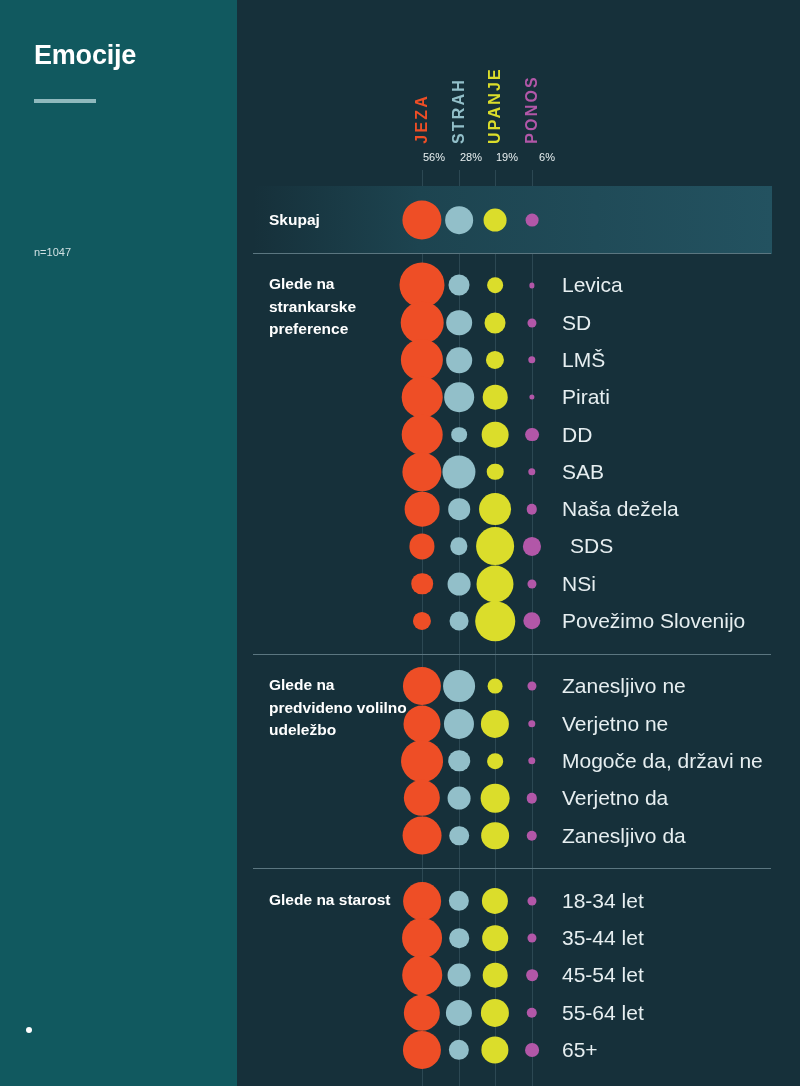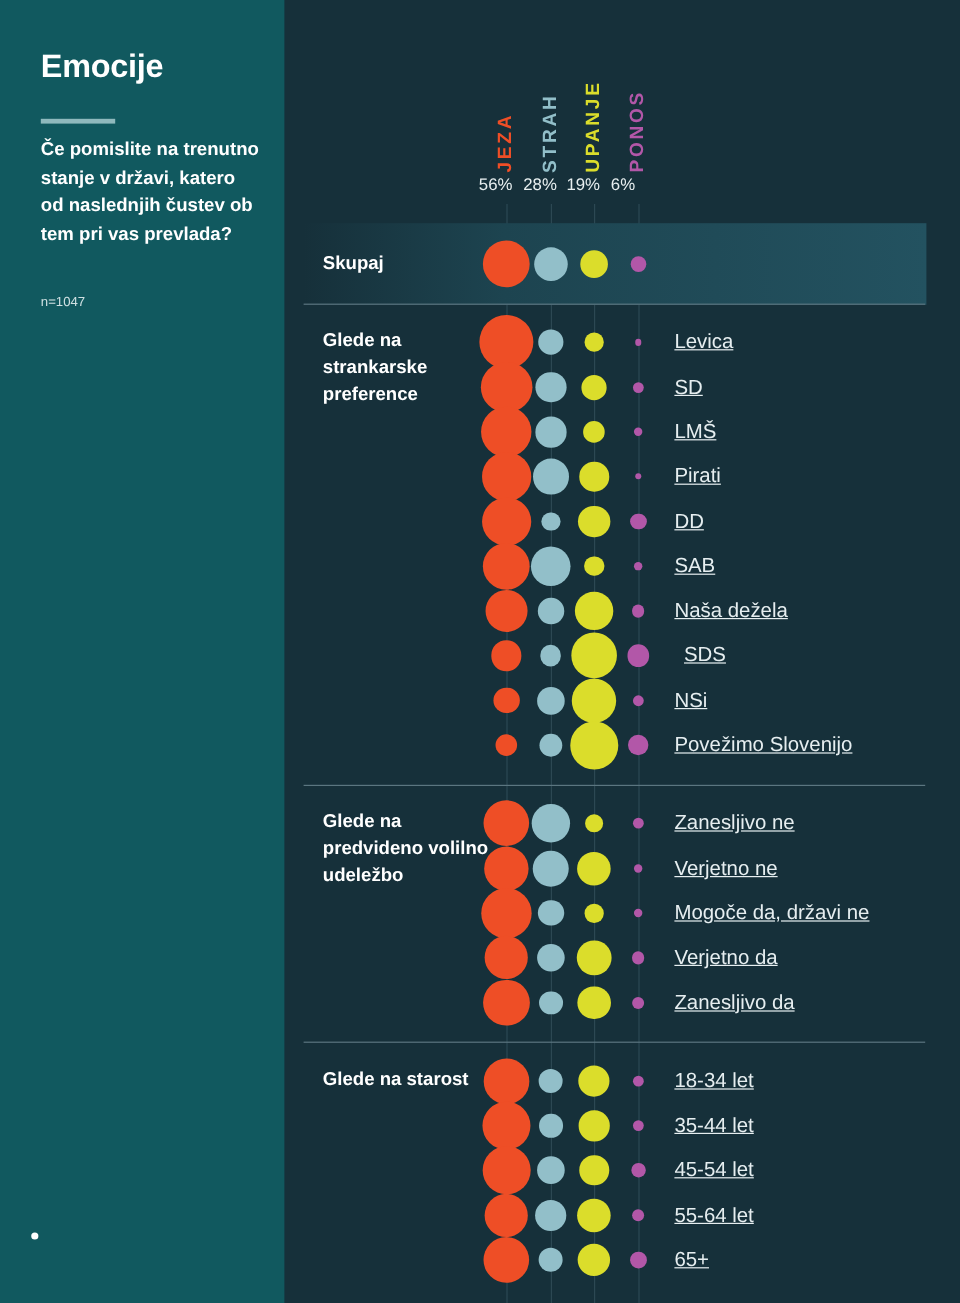--- a/index.html
+++ b/index.html
@@ -116,24 +116,24 @@
   }
   .col-head span {
     writing-mode: vertical-rl;
     transform: rotate(180deg);
     font-size: 16px;
     font-weight: bold;
     letter-spacing: 2.2px;
   }
   .col-pct {
     position: absolute;
-    top: 145px;
+    top: 151px;
     width: 46px;
-    text-align: left;
-    font-size: 14px;
+    text-align: right;
+    font-size: 11px;
     color: #e8eff0;
   }
 
   
   #skupaj-band {
     position: absolute;
     left: 16px;
     top: 186px;
     width: 519px;
     height: 68px;
@@ -157,43 +157,41 @@
     font-size: 15.5px;
     font-weight: bold;
     color: #ffffff;
     line-height: 1.45;
   }
 
   
   .row-label {
     position: absolute;
     left: 325px;
-    font-size: 17px;
+    font-size: 21px;
     color: #e6eef0;
     white-space: nowrap;
     transform: translateY(-50%);
-    text-decoration: underline;
   }
 
   
   .dot {
     position: absolute;
     border-radius: 50%;
     transform: translate(-50%, -50%);
   }
 </style>
 </head>
 <body>
 
 <div id="page">
 
   <div id="sidebar">
     <div id="sidebar-title">Emocije</div>
     <div id="sidebar-rule"></div>
-    <div id="sidebar-question">Če pomislite na trenutno stanje v državi, katero od naslednjih čustev ob tem pri vas prevlada?</div>
     <div id="sidebar-n">n=1047</div>
     <div id="logo">
       <div id="logo-dot"></div>
     </div>
   </div>
 
   <div id="main">
     <div id="chart-layers">
         <div class="col-head" style="left: 174px;">
           <span style="color: rgb(238, 78, 38);">JEZA</span>

